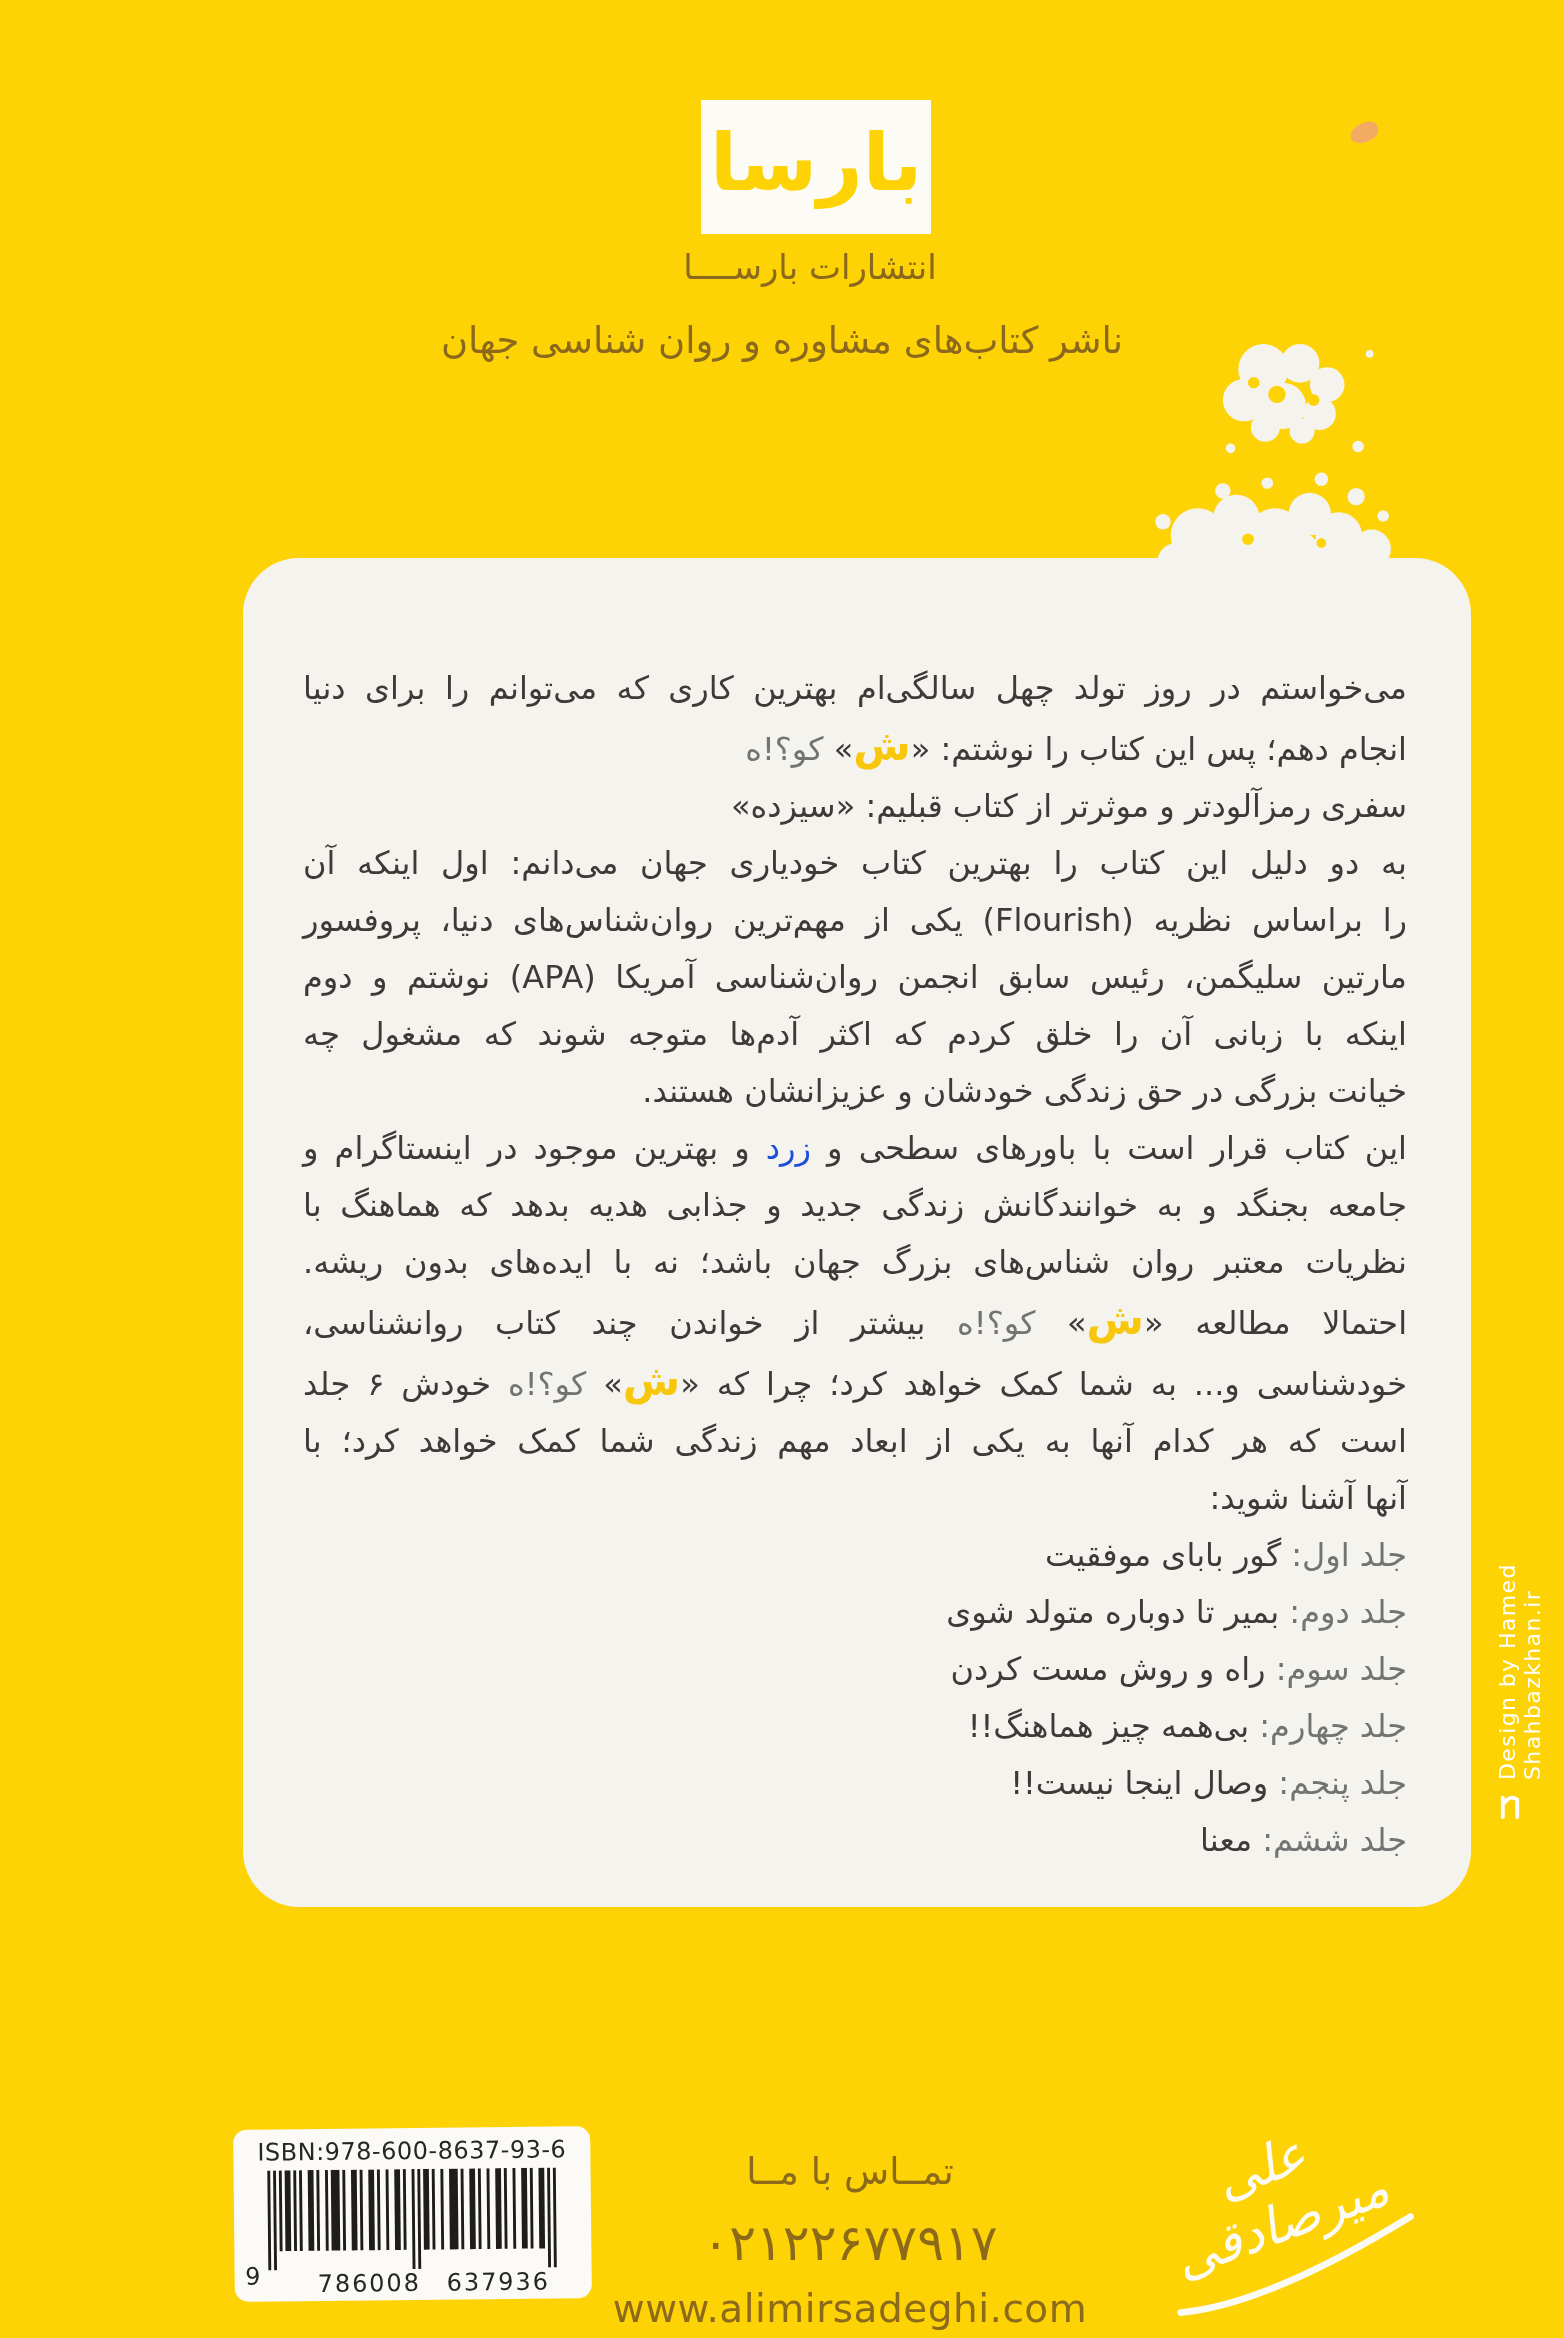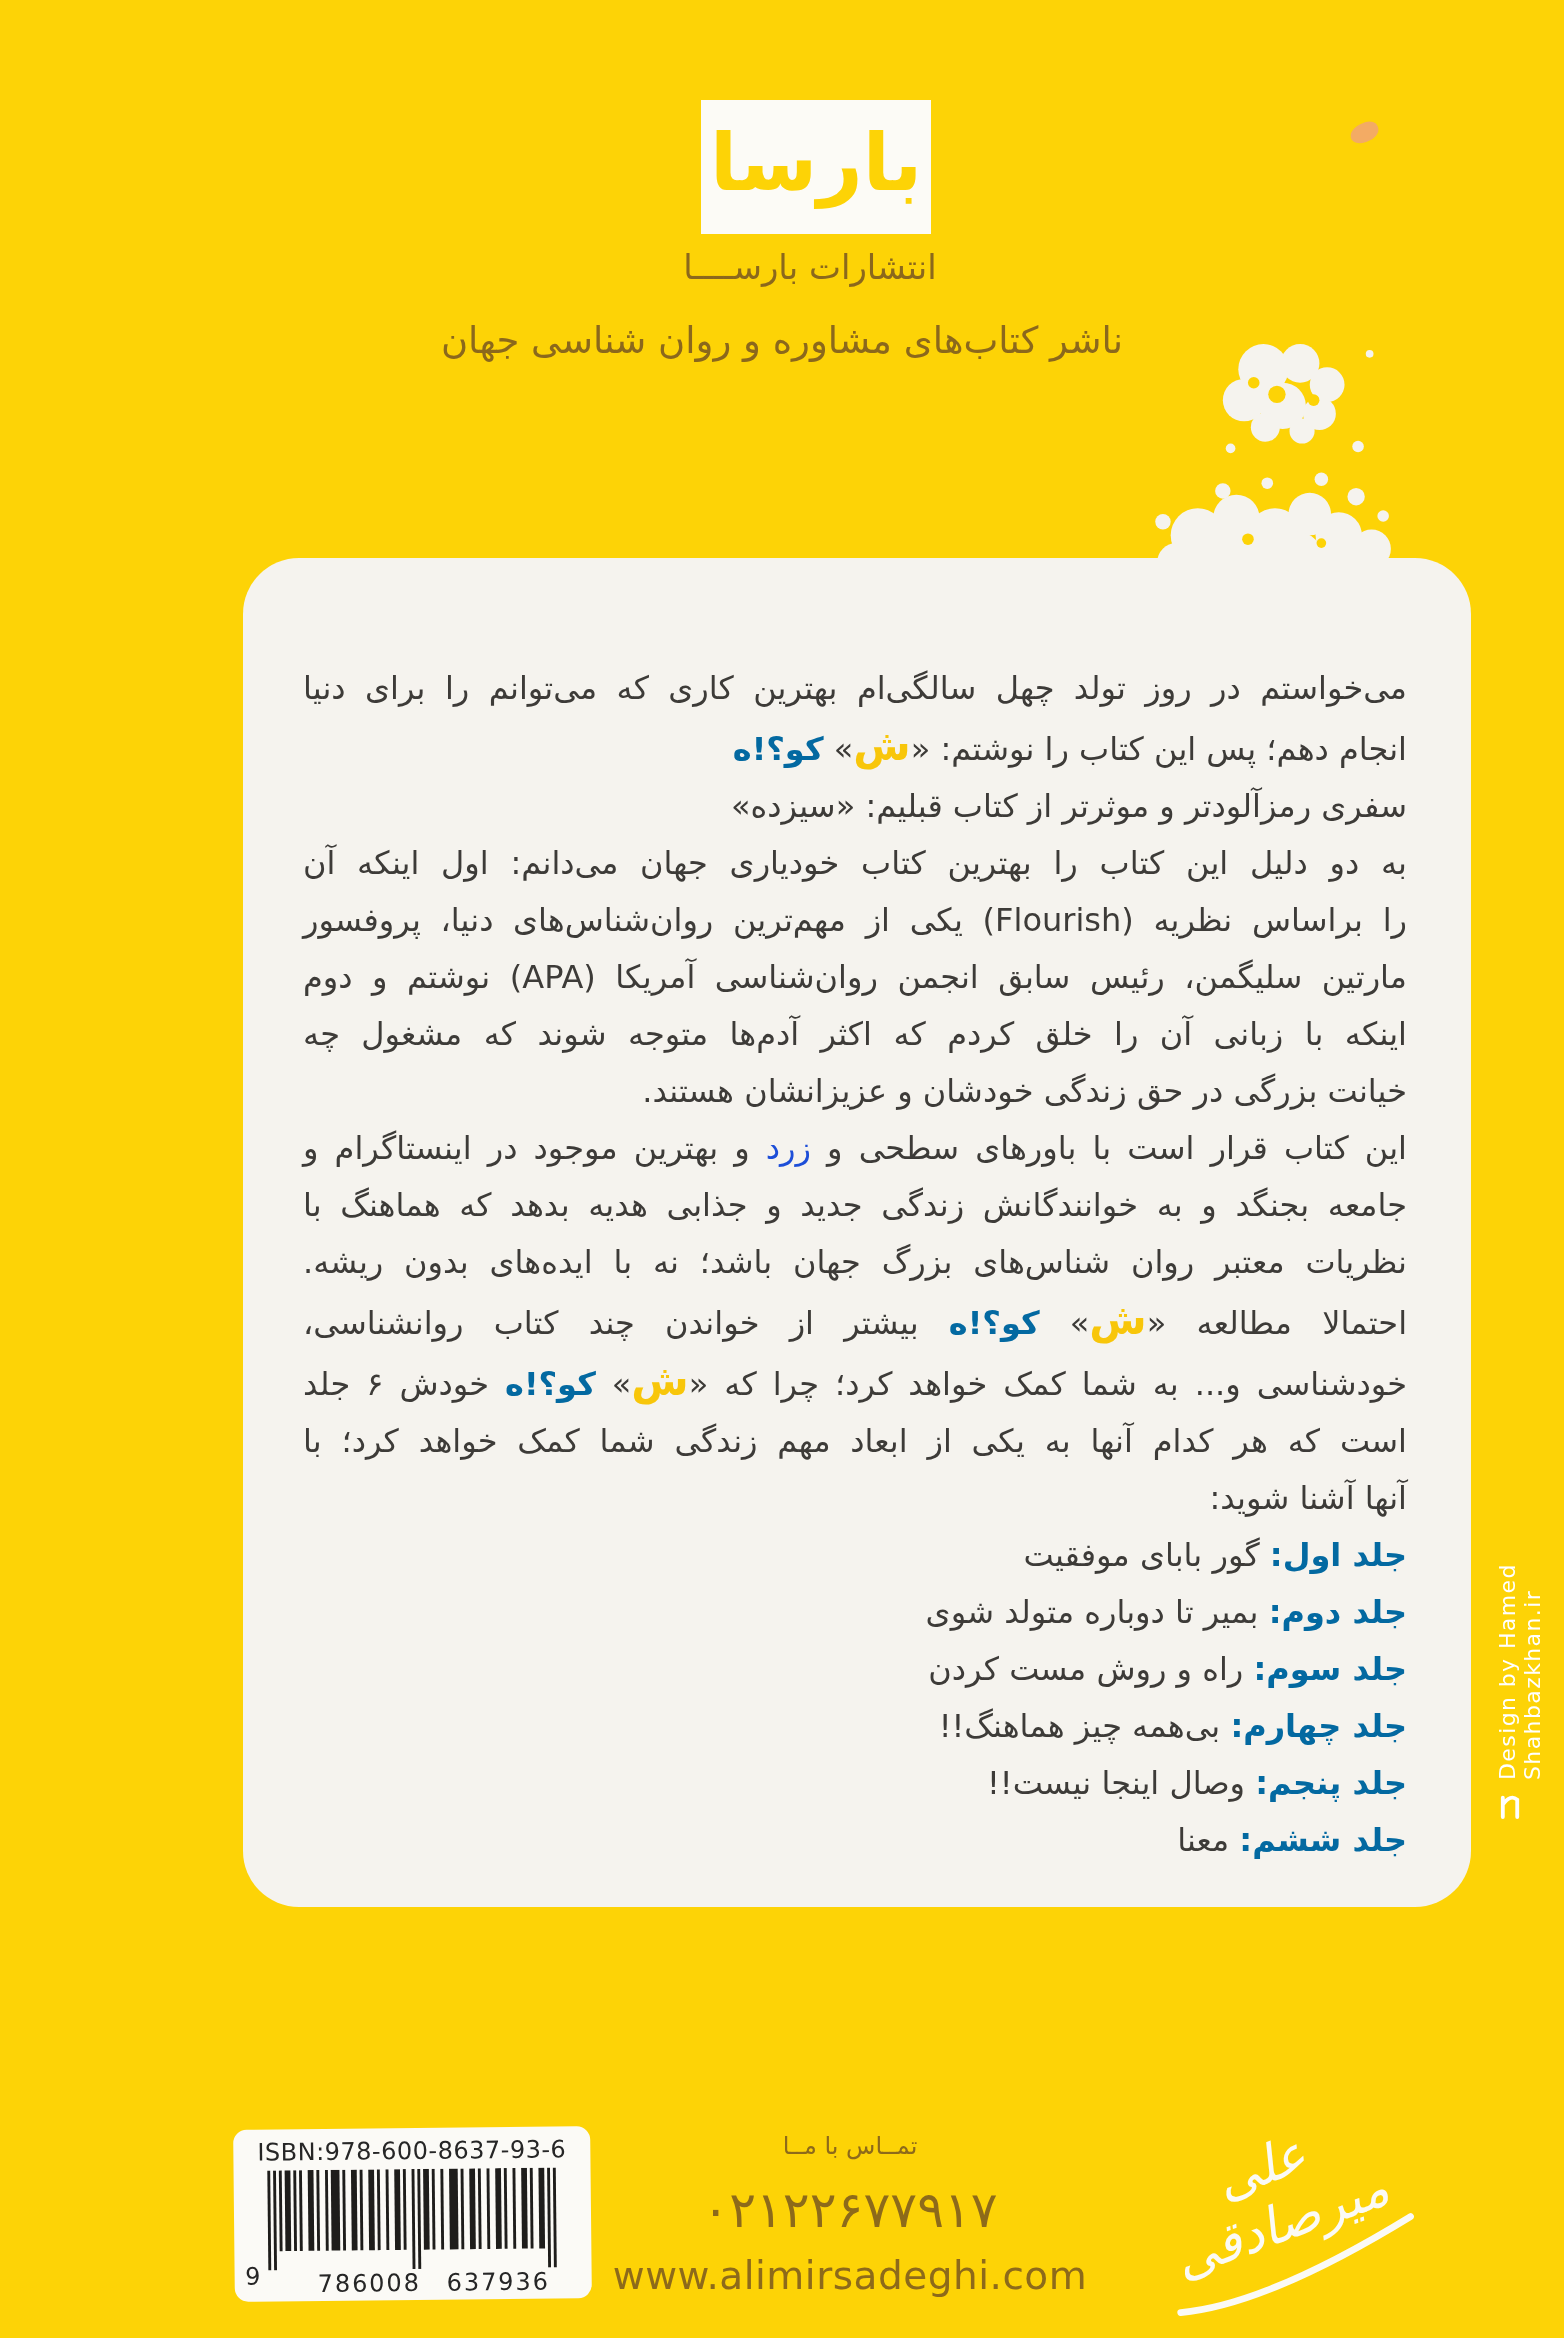--- a/index.html
+++ b/index.html
@@ -40,41 +40,41 @@
   }
   .panel-text {
     position:absolute; left:60px; right:64px; top:102px;
     direction:rtl; text-align:right; color:#3d3b38;
     font-size:32px; line-height:57px;
   }
   .bodyline { white-space:nowrap; overflow:visible; }
   .bodyline.just { text-align-last:justify; }
   .seg-shin  { color:#f8c60a; font-weight:bold; font-size:1.3em; }
   .seg-yellow{ color:#1d4ed8; font-weight:normal; }
-  .seg-bold  { font-weight:bold; color:#0369a1; }
+  .seg-bold  { font-weight:normal; color:#737373; }
   
   .barcode-label {
     position:absolute; left:234px; top:2128px; width:357px; height:172px;
     background:#fbfaf6; border-radius:13.5px; transform:rotate(-0.6deg);
   }
   .isbn {
     position:absolute; top:8.7px; left:0; width:100%; text-align:center;
     font-size:24px; color:#262626; letter-spacing:0.5px;
   }
   .bars-svg { position:absolute; left:33px; top:41px; }
   .bcd { position:absolute; font-size:24px; color:#262626; }
   .bcd-lead { left:10.6px;  top:133px; }
   .bcd-g1   { left:83px;  top:141px; letter-spacing:1.9px; }
   .bcd-g2   { left:212px; top:141px; letter-spacing:1.9px; }
   
   .contact {
     position:absolute; left:599px; top:2132px; width:502px;
     text-align:center; color:#8d6a1a;
   }
-  .contact-title { font-size:24px; direction:rtl; }
+  .contact-title { font-size:37px; direction:rtl;margin-top:18px; }
   .phone   { font-size:50px; margin-top:21px; letter-spacing:2.9px; direction:ltr; }
   .website { font-size:39px; margin-top:13.5px; letter-spacing:0.5px; }
   
   .signature {
     position:absolute; left:1128px; top:2134px; width:299px;
     transform:rotate(-20deg); color:#fbfaf5; text-align:center; direction:rtl;
   }
   .sig-name { display:block; font-size:52px; font-style:italic; }
   .sig-swash { margin-top:1.9px; }
   

